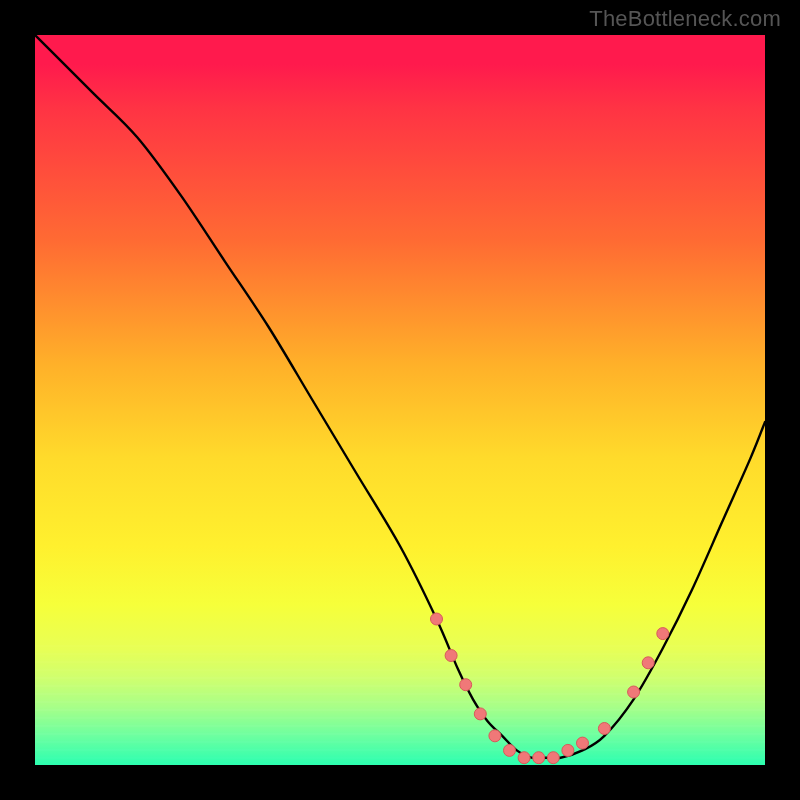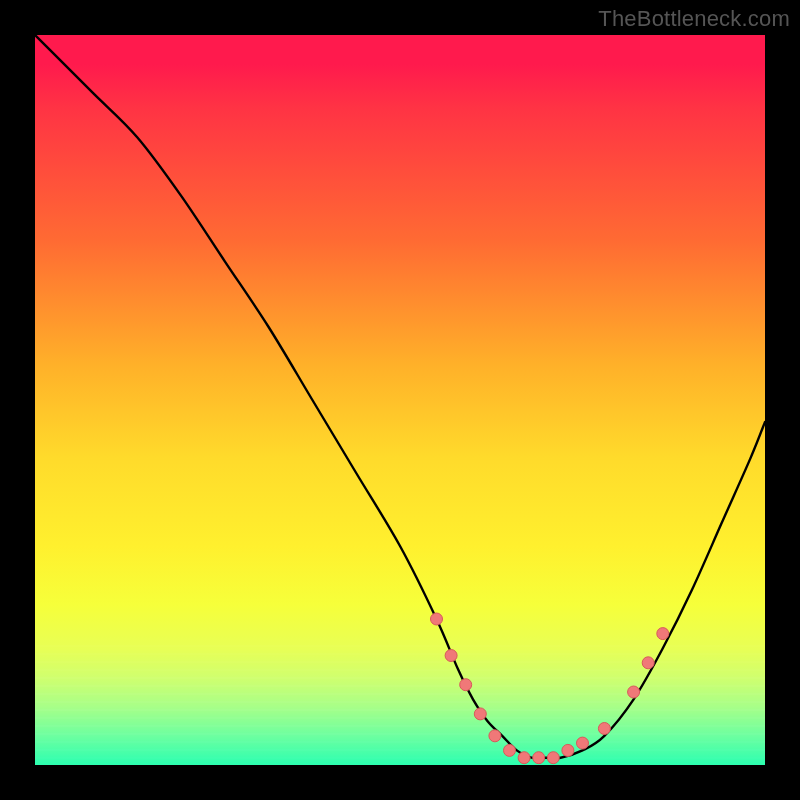--- a/index.html
+++ b/index.html
@@ -1,21 +1,21 @@
 <!DOCTYPE html>
 <html><head>
 <meta charset="utf-8">
 <style>
   * { margin: 0; padding: 0; box-sizing: border-box; }
   html, body { width: 800px; height: 800px; overflow: hidden; background: #000; }
   .frame { position: relative; width: 800px; height: 800px; background: #000; }
   .watermark {
     position: absolute;
     top: 6px;
-    right: 10px;
+    right: 19px;
     font-family: Arial, Helvetica, sans-serif;
     font-size: 22px;
     color: #555;
     letter-spacing: 0.2px;
     z-index: 10;
   }
   .plot {
     position: absolute;
     left: 35px;
     top: 35px;

